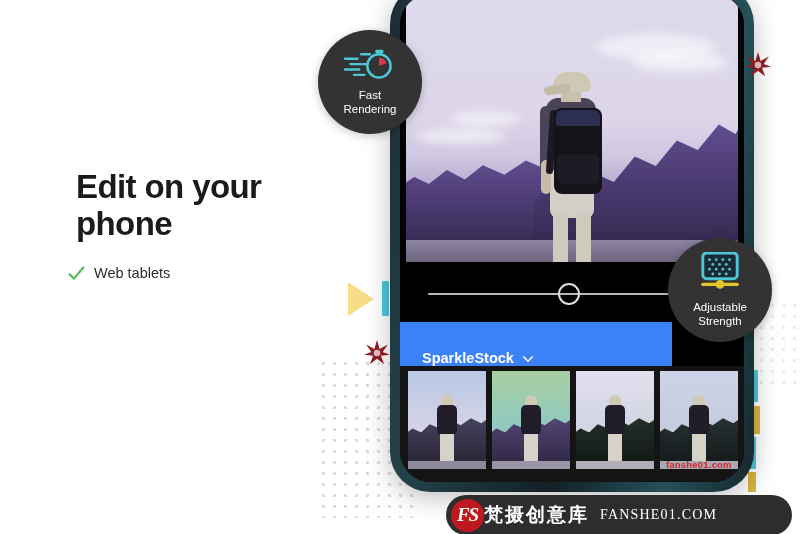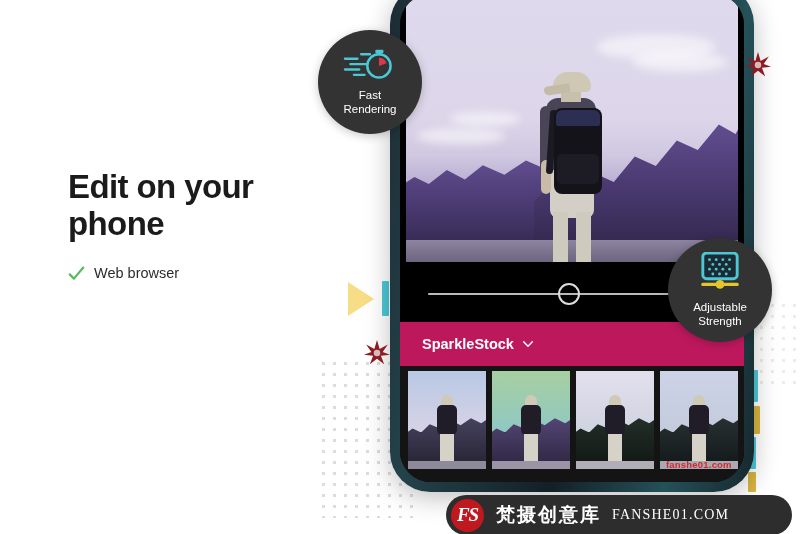--- a/index.html
+++ b/index.html
@@ -61,21 +61,21 @@
     top: 168px;
     width: 268px;
     z-index: 7;
   }
   #headline {
     font-size: 33px;
     line-height: 1.13;
     font-weight: bold;
     color: #1b1b1b;
     letter-spacing: -0.6px;
-    margin: 0 0 22px 0;
+    margin: 0 0 22px 8px;
   }
   #subhead {
     font-size: 14.5px;
     line-height: 1.48;
     color: #3a3a3a;
     margin: 0 0 22px 0;
   }
   .feature-list { list-style: none; margin: 0; padding: 0; }
   .feature-item {
     display: flex;
@@ -200,24 +200,24 @@
     border: 2px solid #dcdcdc;
     border-radius: 50%;
     background: transparent;
     box-sizing: border-box;
   }
 
   
   #preset-bar {
     position: absolute;
     left: 0; top: 328px;
-    width: 344px; height: 44px;
-    background: #be185d;
+    width: 272px; height: 44px;
+    background: #3b82f6;
     display: flex;
-    align-items: center;
+    align-items: flex-end;
   }
   #preset-title {
     font-size: 14.5px;
     font-weight: bold;
     color: #ffffff;
     margin-left: 22px;
   }
   #preset-chevron { margin-left: 7px; }
 
   
@@ -312,21 +312,20 @@
     font-size: 19px;
     font-style: italic;
     color: #ffffff;
     font-weight: bold;
     letter-spacing: -1px;
   }
   #wm-cn {
     font-family: "DejaVu Sans", sans-serif;
     font-size: 19px;
     color: #ffffff;
-    margin-left: 12px;
     letter-spacing: 2px;
     font-weight: bold;
   }
   #wm-url {
     font-family: "Liberation Serif", serif;
     font-size: 14px;
     color: #ffffff;
     margin-left: 11px;
     letter-spacing: 1.2px;
   }
@@ -356,21 +355,21 @@
     <circle cx="12" cy="12" r="3" fill="#d9b8bb"></circle>
   </svg>
 
   <div id="left-col">
     <h1 id="headline">Edit on your phone</h1>
     <ul class="feature-list">
       <li class="feature-item">
         <svg class="check-icon" viewBox="0 0 20 20">
           <path d="M2 11 L7 16 L18 3" stroke="#5cb85c" stroke-width="2.6" fill="none" stroke-linecap="round" stroke-linejoin="round"></path>
         </svg>
-        <span>Web browser</span>
+        <span>Web tablets</span>
       </li>
     </ul>
   </div>
 
   <div id="phone-frame"></div>
 
   <div id="phone-screen">
 
     <div id="photo-area">
       <div id="photo">

